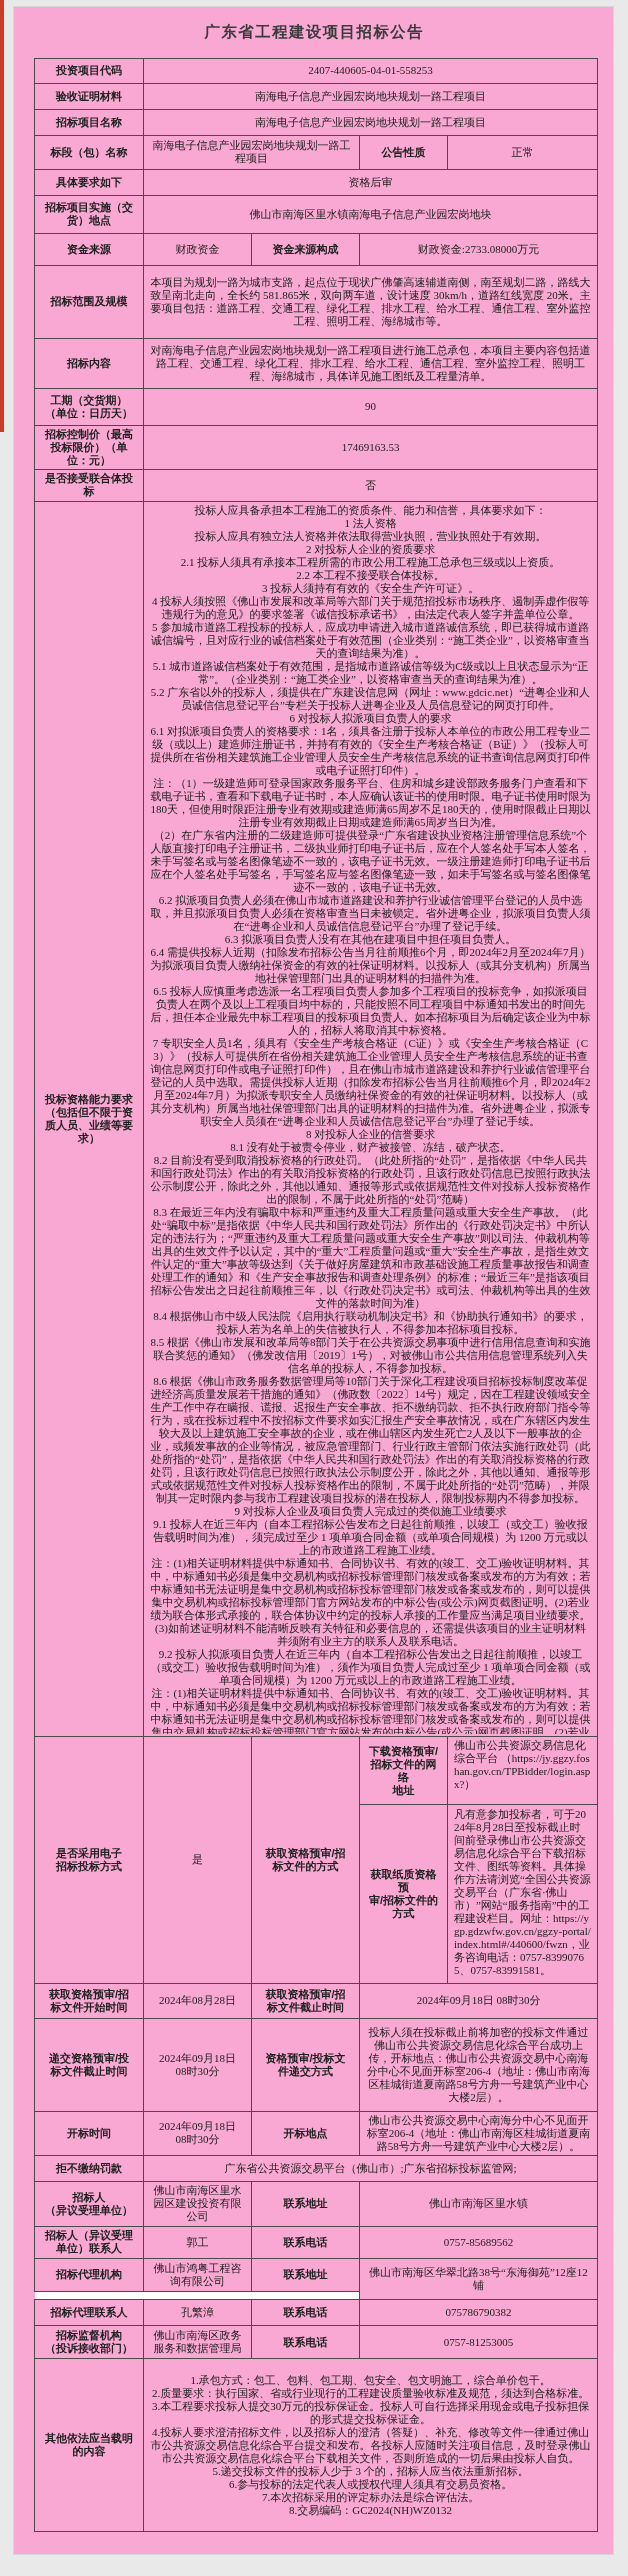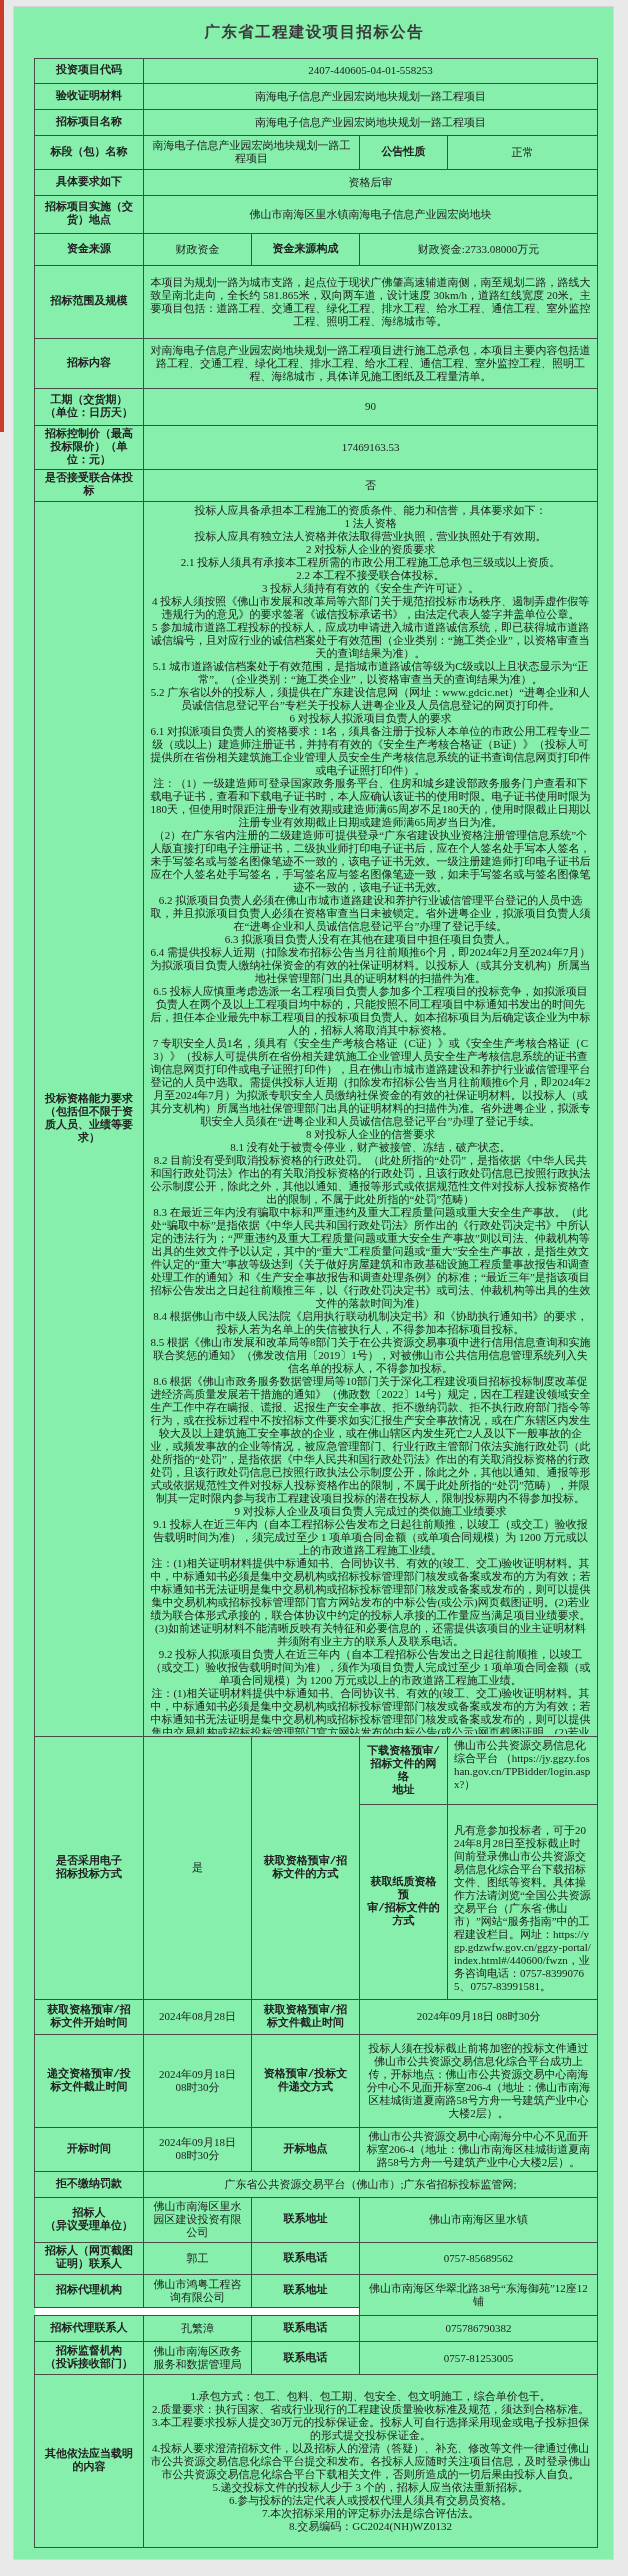--- a/index.html
+++ b/index.html
@@ -9,21 +9,21 @@
     font-family:"Liberation Serif","DejaVu Serif",serif;
     color:#1c1c1c;
     position:relative;
   }
   .accent-strip{
     position:absolute;left:0;top:0;width:3.7px;height:432px;
     background:#cc3a28;
   }
   .card{
     position:absolute;left:13px;top:5.9px;width:601px;
-    background:#86efac;border:0.7px solid #d6d6d6;
+    background:#f9a8d4;border:0.7px solid #d6d6d6;
     box-sizing:border-box;
     padding:0 18.3px 10.3px 20px;
     min-height:2549px;
   }
   .title{
     height:51px;display:flex;align-items:center;justify-content:center;
     font-family:"Liberation Sans","DejaVu Sans",sans-serif;
     font-size:15.4px;font-weight:bold;color:#3b3b3b;letter-spacing:1.5px;
   }
   table.doc{
@@ -34,29 +34,29 @@
     padding:2.2px 5.9px;
     vertical-align:middle;
     text-align:center;
     font-size:11px;
     line-height:13px;
     word-break:break-all;
     overflow:hidden;
     box-sizing:border-box;
   }
   td.lbl{
-    font-family:Liberation Mono, monospace;
+    font-family:Liberation Sans, sans-serif;
     font-weight:bold;color:#222;
     padding:2.2px 4.4px;
   }
   td.left{text-align:justify;vertical-align:middle;}
   td.top{vertical-align:top;}
   .pre{white-space:pre-wrap;}
   .clip-big{height:1230px;overflow:hidden;}
-  .clip-paper{height:173px;overflow:hidden;text-align:left;margin-top:16px;}
+  .clip-paper{height:173px;overflow:hidden;text-align:left;}
   .clip-dl{height:63px;overflow:hidden;text-align:left;}
   tr.gap td{border:none;background:#fff;}
 </style>
 </head>
 <body>
 
 <div class="accent-strip"></div>
 
 <div class="card">
   <div class="title">广东省工程建设项目招标公告</div>
@@ -230,21 +230,21 @@
 
     <tr style="height:43px">
       <td class="lbl pre">招标人
 （异议受理单位）</td>
       <td>佛山市南海区里水园区建设投资有限公司</td>
       <td class="lbl">联系地址</td>
       <td colspan="2">佛山市南海区里水镇</td>
     </tr>
 
     <tr style="height:32px">
-      <td class="lbl">招标人（网页截图证明）联系人</td>
+      <td class="lbl">招标人（异议受理单位）联系人</td>
       <td>郭工</td>
       <td class="lbl">联系电话</td>
       <td colspan="2">0757-85689562</td>
     </tr>
 
     <tr style="height:33px">
       <td class="lbl">招标代理机构</td>
       <td>佛山市鸿粤工程咨询有限公司</td>
       <td class="lbl">联系地址</td>
       <td colspan="2" rowspan="2">佛山市南海区华翠北路38号“东海御苑”12座12铺</td>

